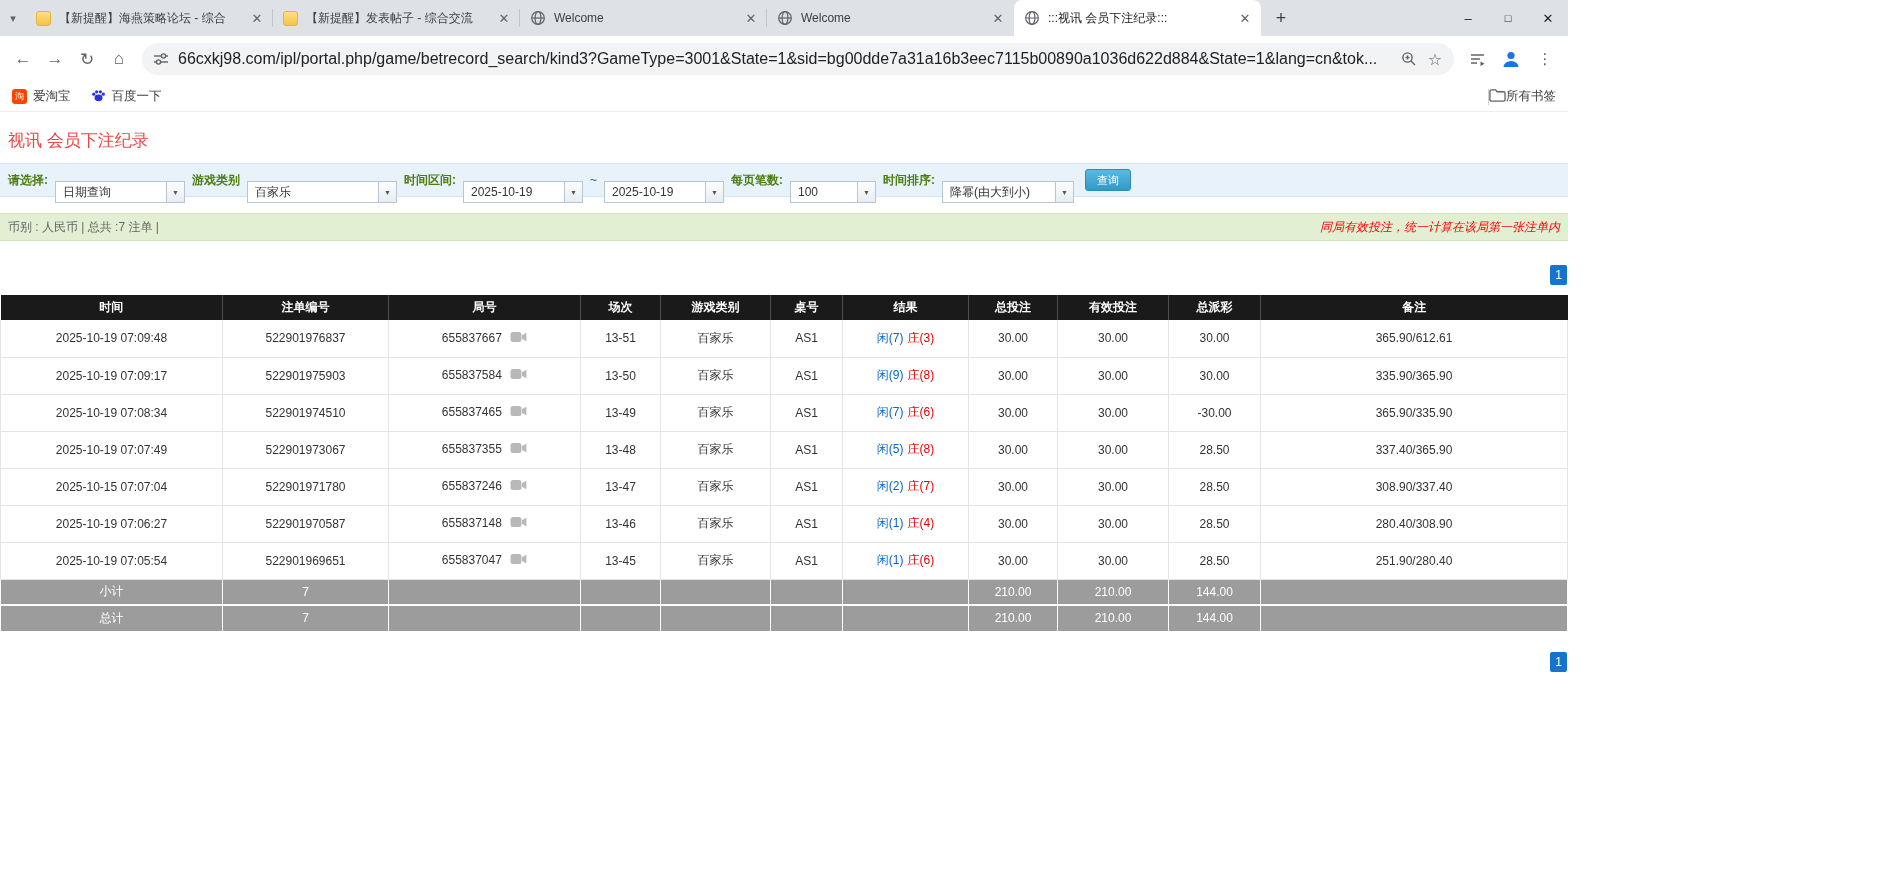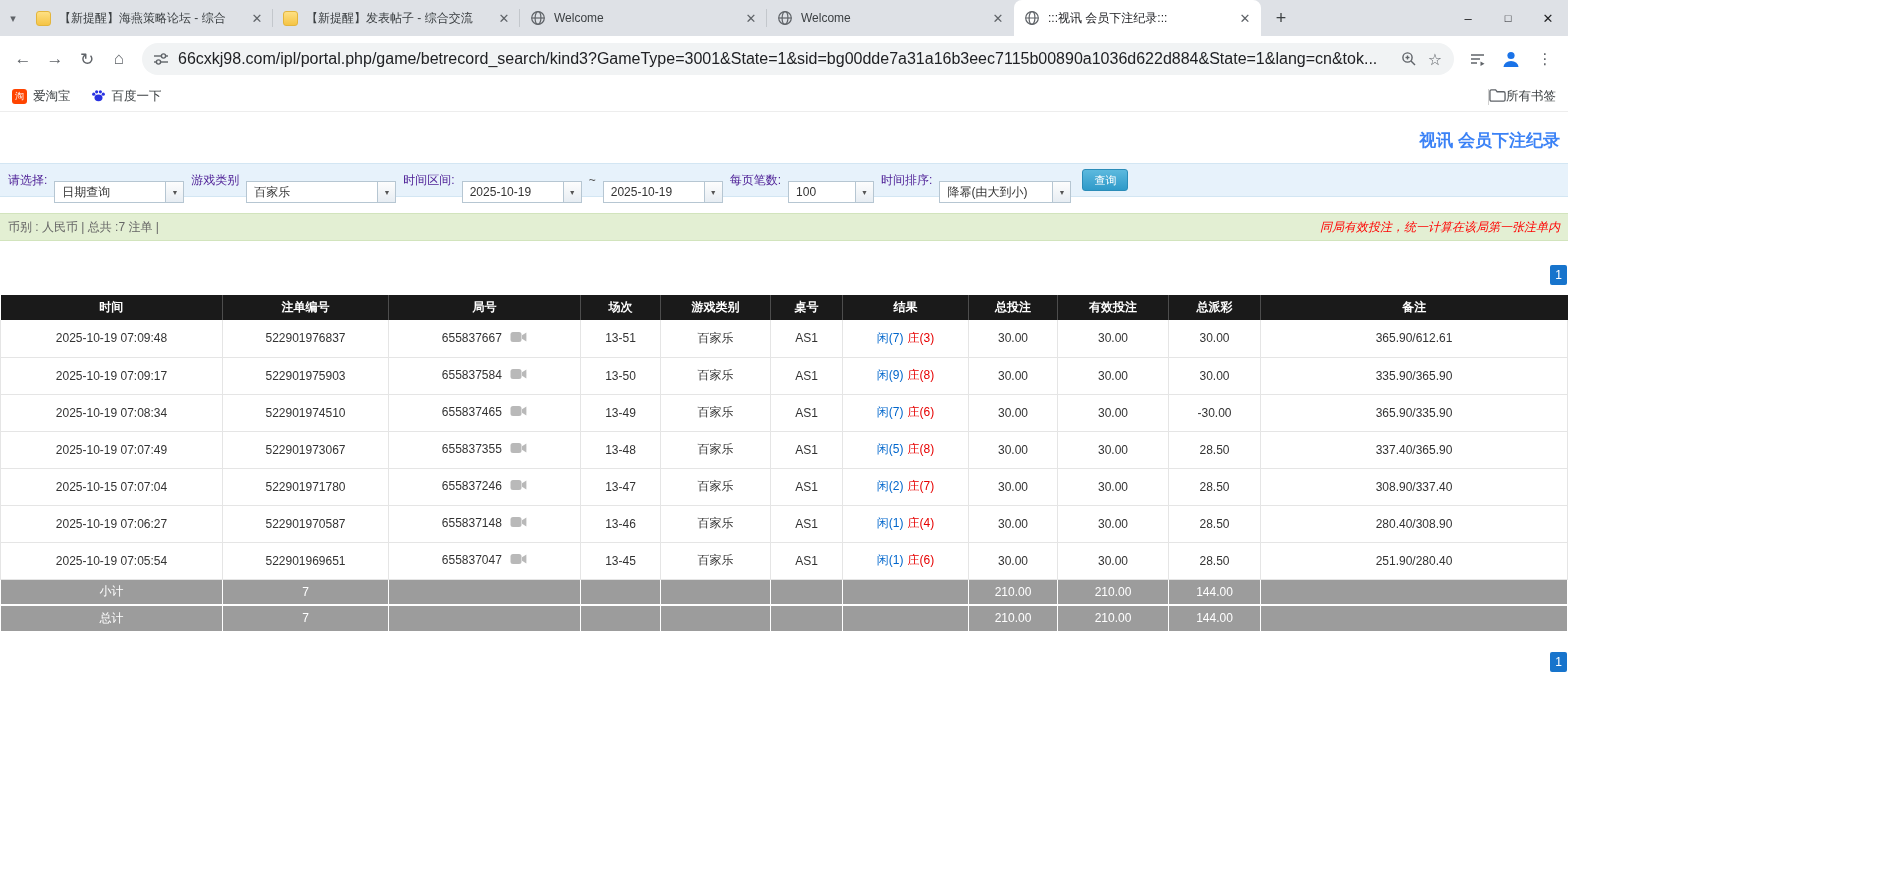--- a/index.html
+++ b/index.html
@@ -83,28 +83,28 @@
   }
   .bm-item { display:flex; align-items:center; gap:6px; cursor:pointer; }
   .bm-tao {
     width:15px; height:15px; background:#ff4400; border-radius:3px; color:#fff;
     font-size:9px; display:flex; align-items:center; justify-content:center;
   }
   .bm-right { margin-left:auto; display:flex; align-items:center; }
   .bm-divider { width:1px; height:16px; background:#d0d0d0; }
 
   
-  .page-title { font-size:17px; color:#3b82f6; margin:17px 8px 11px 8px; font-weight:bold;text-align:right; }
+  .page-title { font-size:17px; color:#ef4444; margin:17px 8px 11px 8px; font-weight:normal; }
 
   .filter-bar {
     height:34px; background:#e7f2fb;
     border-top:1px solid #d3e6f3; border-bottom:1px solid #d3e6f3;
     display:flex; align-items:center; padding:0 8px; gap:7px; font-size:12px;
   }
-  .f-label { color:#4c1d95; font-weight:normal; white-space:nowrap; }
+  .f-label { color:#4d7c0f; font-weight:bold; white-space:nowrap; }
   .combo {
     display:inline-flex; height:22px; background:#fff;
     border:1px solid #b6c6d2; align-items:center; cursor:pointer;margin-top:24px;
   }
   .combo-text { padding:0 7px; font-size:12px; color:#333; white-space:nowrap; overflow:hidden; }
   .combo-arrow {
     width:18px; height:100%; border-left:1px solid #b6c6d2;
     background:linear-gradient(#fdfdfd,#e7edf3);
     display:flex; align-items:center; justify-content:center;
     font-size:7px; color:#555;

